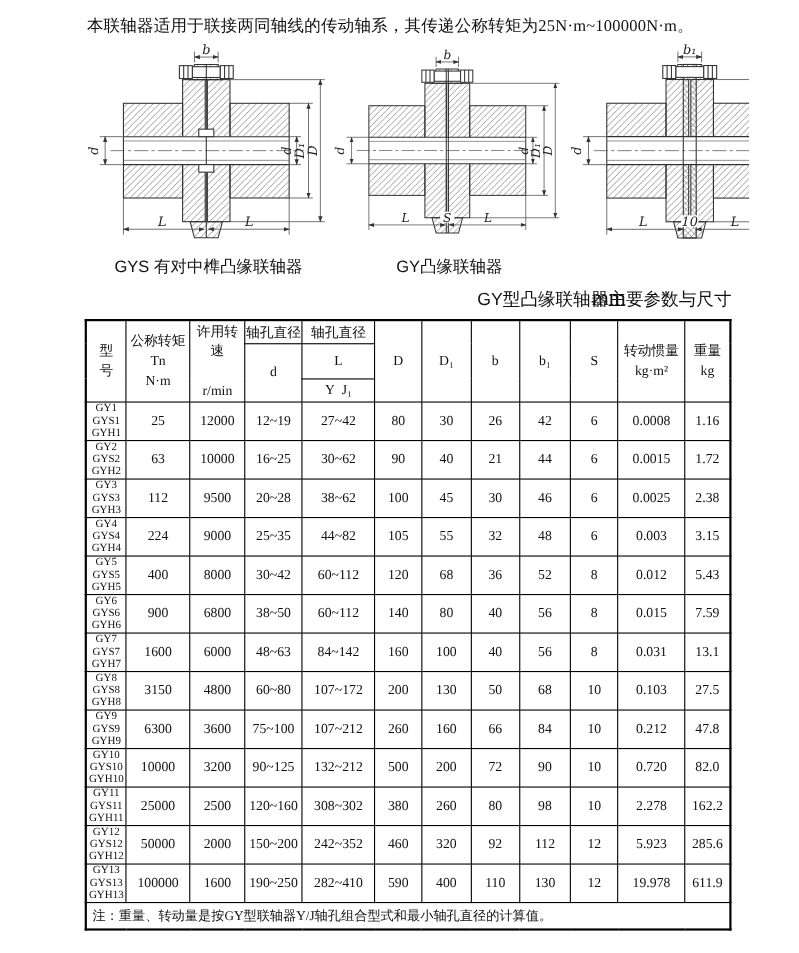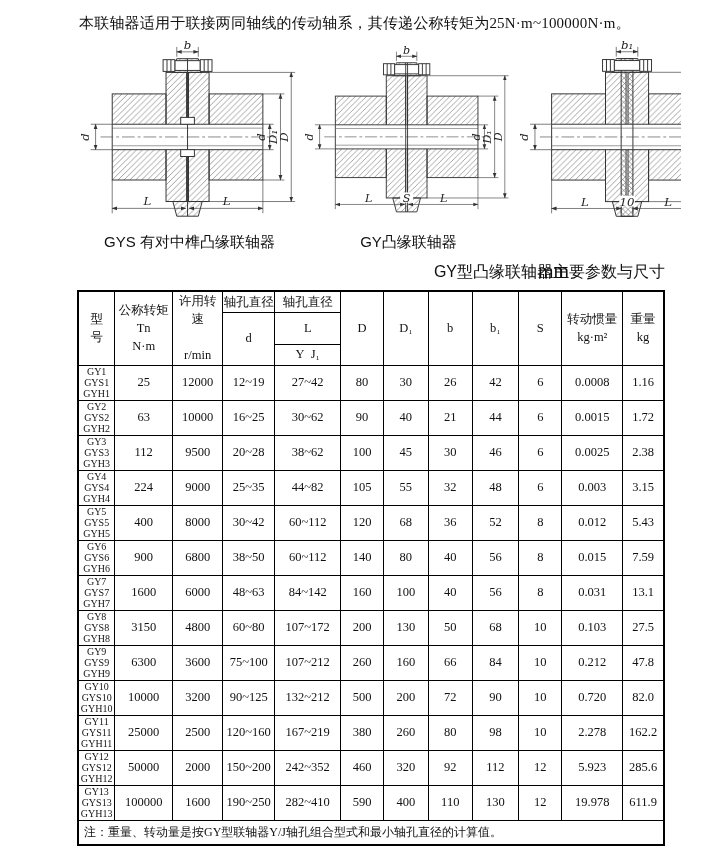--- a/index.html
+++ b/index.html
@@ -500,21 +500,21 @@
           <td>0.720</td>
           <td>82.0</td>
         </tr>
         <tr>
           <td class="model">GY11
 GYS11
 GYH11</td>
           <td>25000</td>
           <td>2500</td>
           <td>120~160</td>
-          <td>167~219</td>
+          <td>308~302</td>
           <td>380</td>
           <td>260</td>
           <td>80</td>
           <td>98</td>
           <td>10</td>
           <td>2.278</td>
           <td>162.2</td>
         </tr>
         <tr>
           <td class="model">GY12

